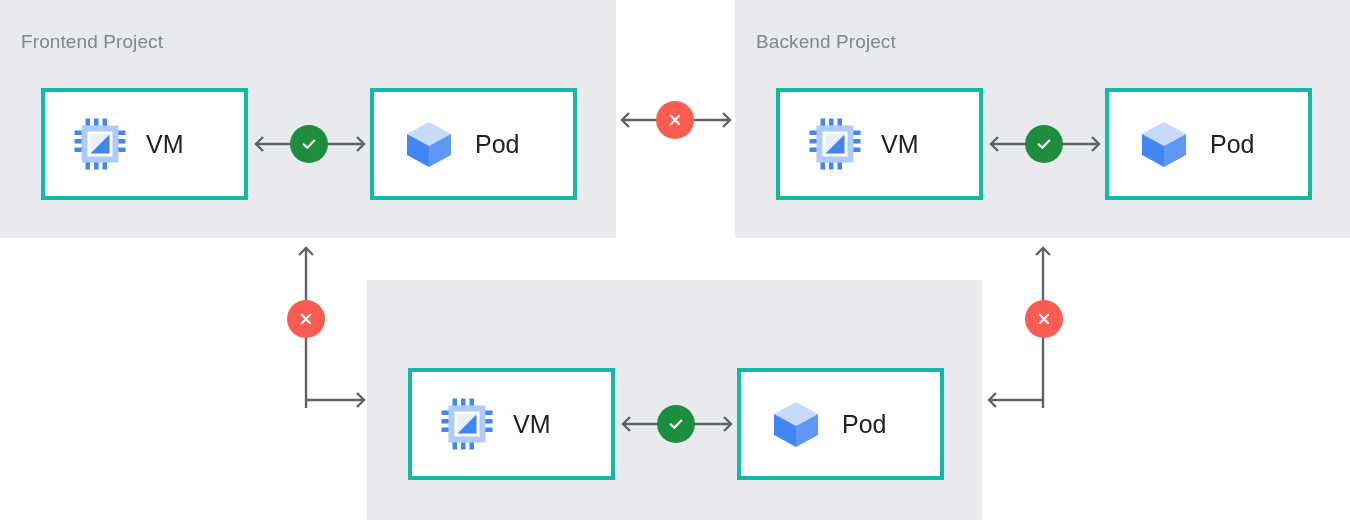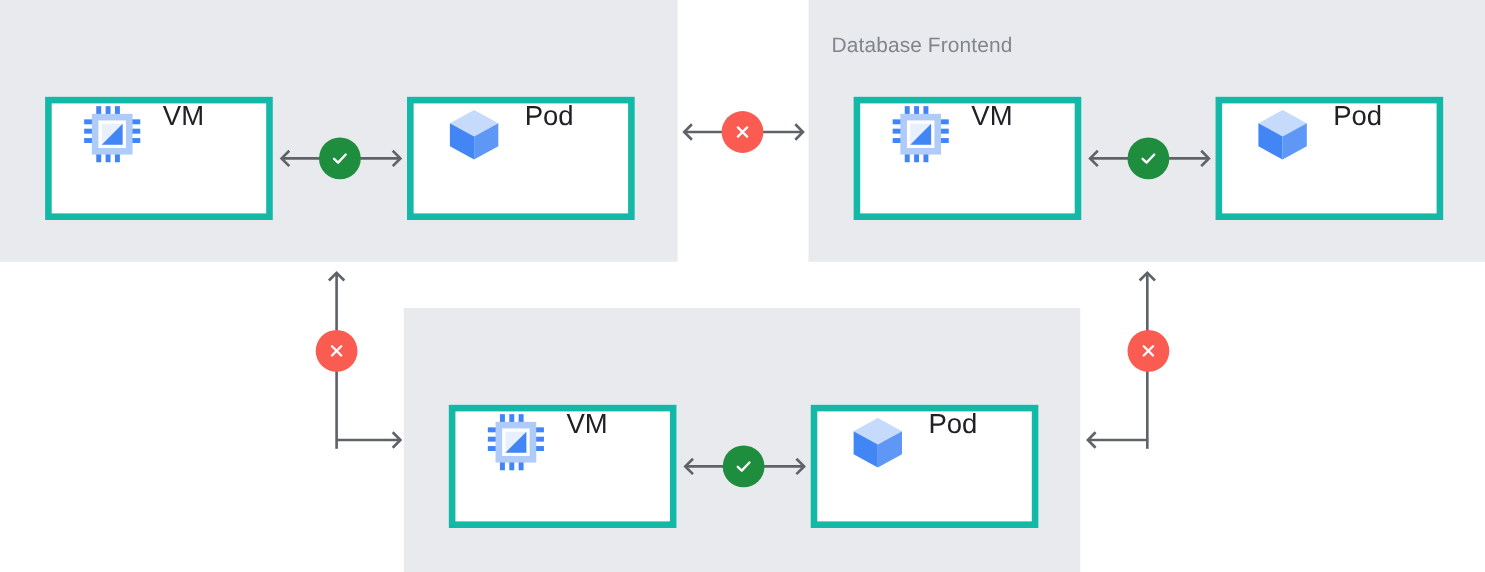--- a/index.html
+++ b/index.html
@@ -30,23 +30,24 @@
     font-size: 19px;
     color: #80868b;
     letter-spacing: 0.1px;
     white-space: nowrap;
   }
 
   
   .card {
     position: absolute;
     background: #ffffff;
-    border: 6px solid #14b8a6;
+    border: 4px solid #14b8a6;
     box-sizing: border-box;
     display: flex;
+    align-items: center;
   }
   .card-icon {
     width: 56px;
     height: 56px;
     margin-left: 27px;
     flex: 0 0 auto;
     display: block;
   }
   .card-label {
     margin-left: 18px;
@@ -85,20 +86,21 @@
     stroke-linecap: butt;
     stroke-linejoin: miter;
   }
 </style>
 </head>
 <body>
 
 <div id="canvas">
 
   <div class="panel" style="left:0px; top:0px; width:616px; height:238px;"></div>
+  <div class="panel-title" style="left:21px; top:31px;">Frontend Project</div>
 
   <div class="card" style="left:41px; top:88px; width:207px; height:112px;">
     <span class="card-icon">
       <svg viewBox="0 0 56 56" width="56" height="56" aria-hidden="true">
         <g fill="#4285f4">
           <rect x="13.5" y="2.5" width="4.5" height="8"></rect>
           <rect x="22.0" y="2.5" width="4.5" height="8"></rect>
           <rect x="30.5" y="2.5" width="4.5" height="8"></rect>
           <rect x="13.5" y="45.5" width="4.5" height="8"></rect>
           <rect x="22.0" y="45.5" width="4.5" height="8"></rect>
@@ -135,21 +137,21 @@
     <path class="arrowhead" d="M13 3 L6 10 L13 17"></path>
     <path class="arrowhead" d="M107 3 L114 10 L107 17"></path>
   </svg>
   <div class="badge" style="left:290px; top:125px; width:38px; height:38px; background:#1e8e3e;">
     <svg viewBox="0 0 24 24" width="22" height="22">
       <path d="M6.2 12.4 L10.2 16.2 L17.8 8.2" fill="none" stroke="#ffffff" stroke-width="2.3" stroke-linecap="round" stroke-linejoin="round"></path>
     </svg>
   </div>
 
   <div class="panel" style="left:735px; top:0px; width:615px; height:238px;"></div>
-  <div class="panel-title" style="left:756px; top:31px;">Database Frontend</div>
+  <div class="panel-title" style="left:756px; top:31px;">Backend Project</div>
 
   <div class="card" style="left:776px; top:88px; width:207px; height:112px;">
     <span class="card-icon">
       <svg viewBox="0 0 56 56" width="56" height="56" aria-hidden="true">
         <g fill="#4285f4">
           <rect x="13.5" y="2.5" width="4.5" height="8"></rect>
           <rect x="22.0" y="2.5" width="4.5" height="8"></rect>
           <rect x="30.5" y="2.5" width="4.5" height="8"></rect>
           <rect x="13.5" y="45.5" width="4.5" height="8"></rect>
           <rect x="22.0" y="45.5" width="4.5" height="8"></rect>

